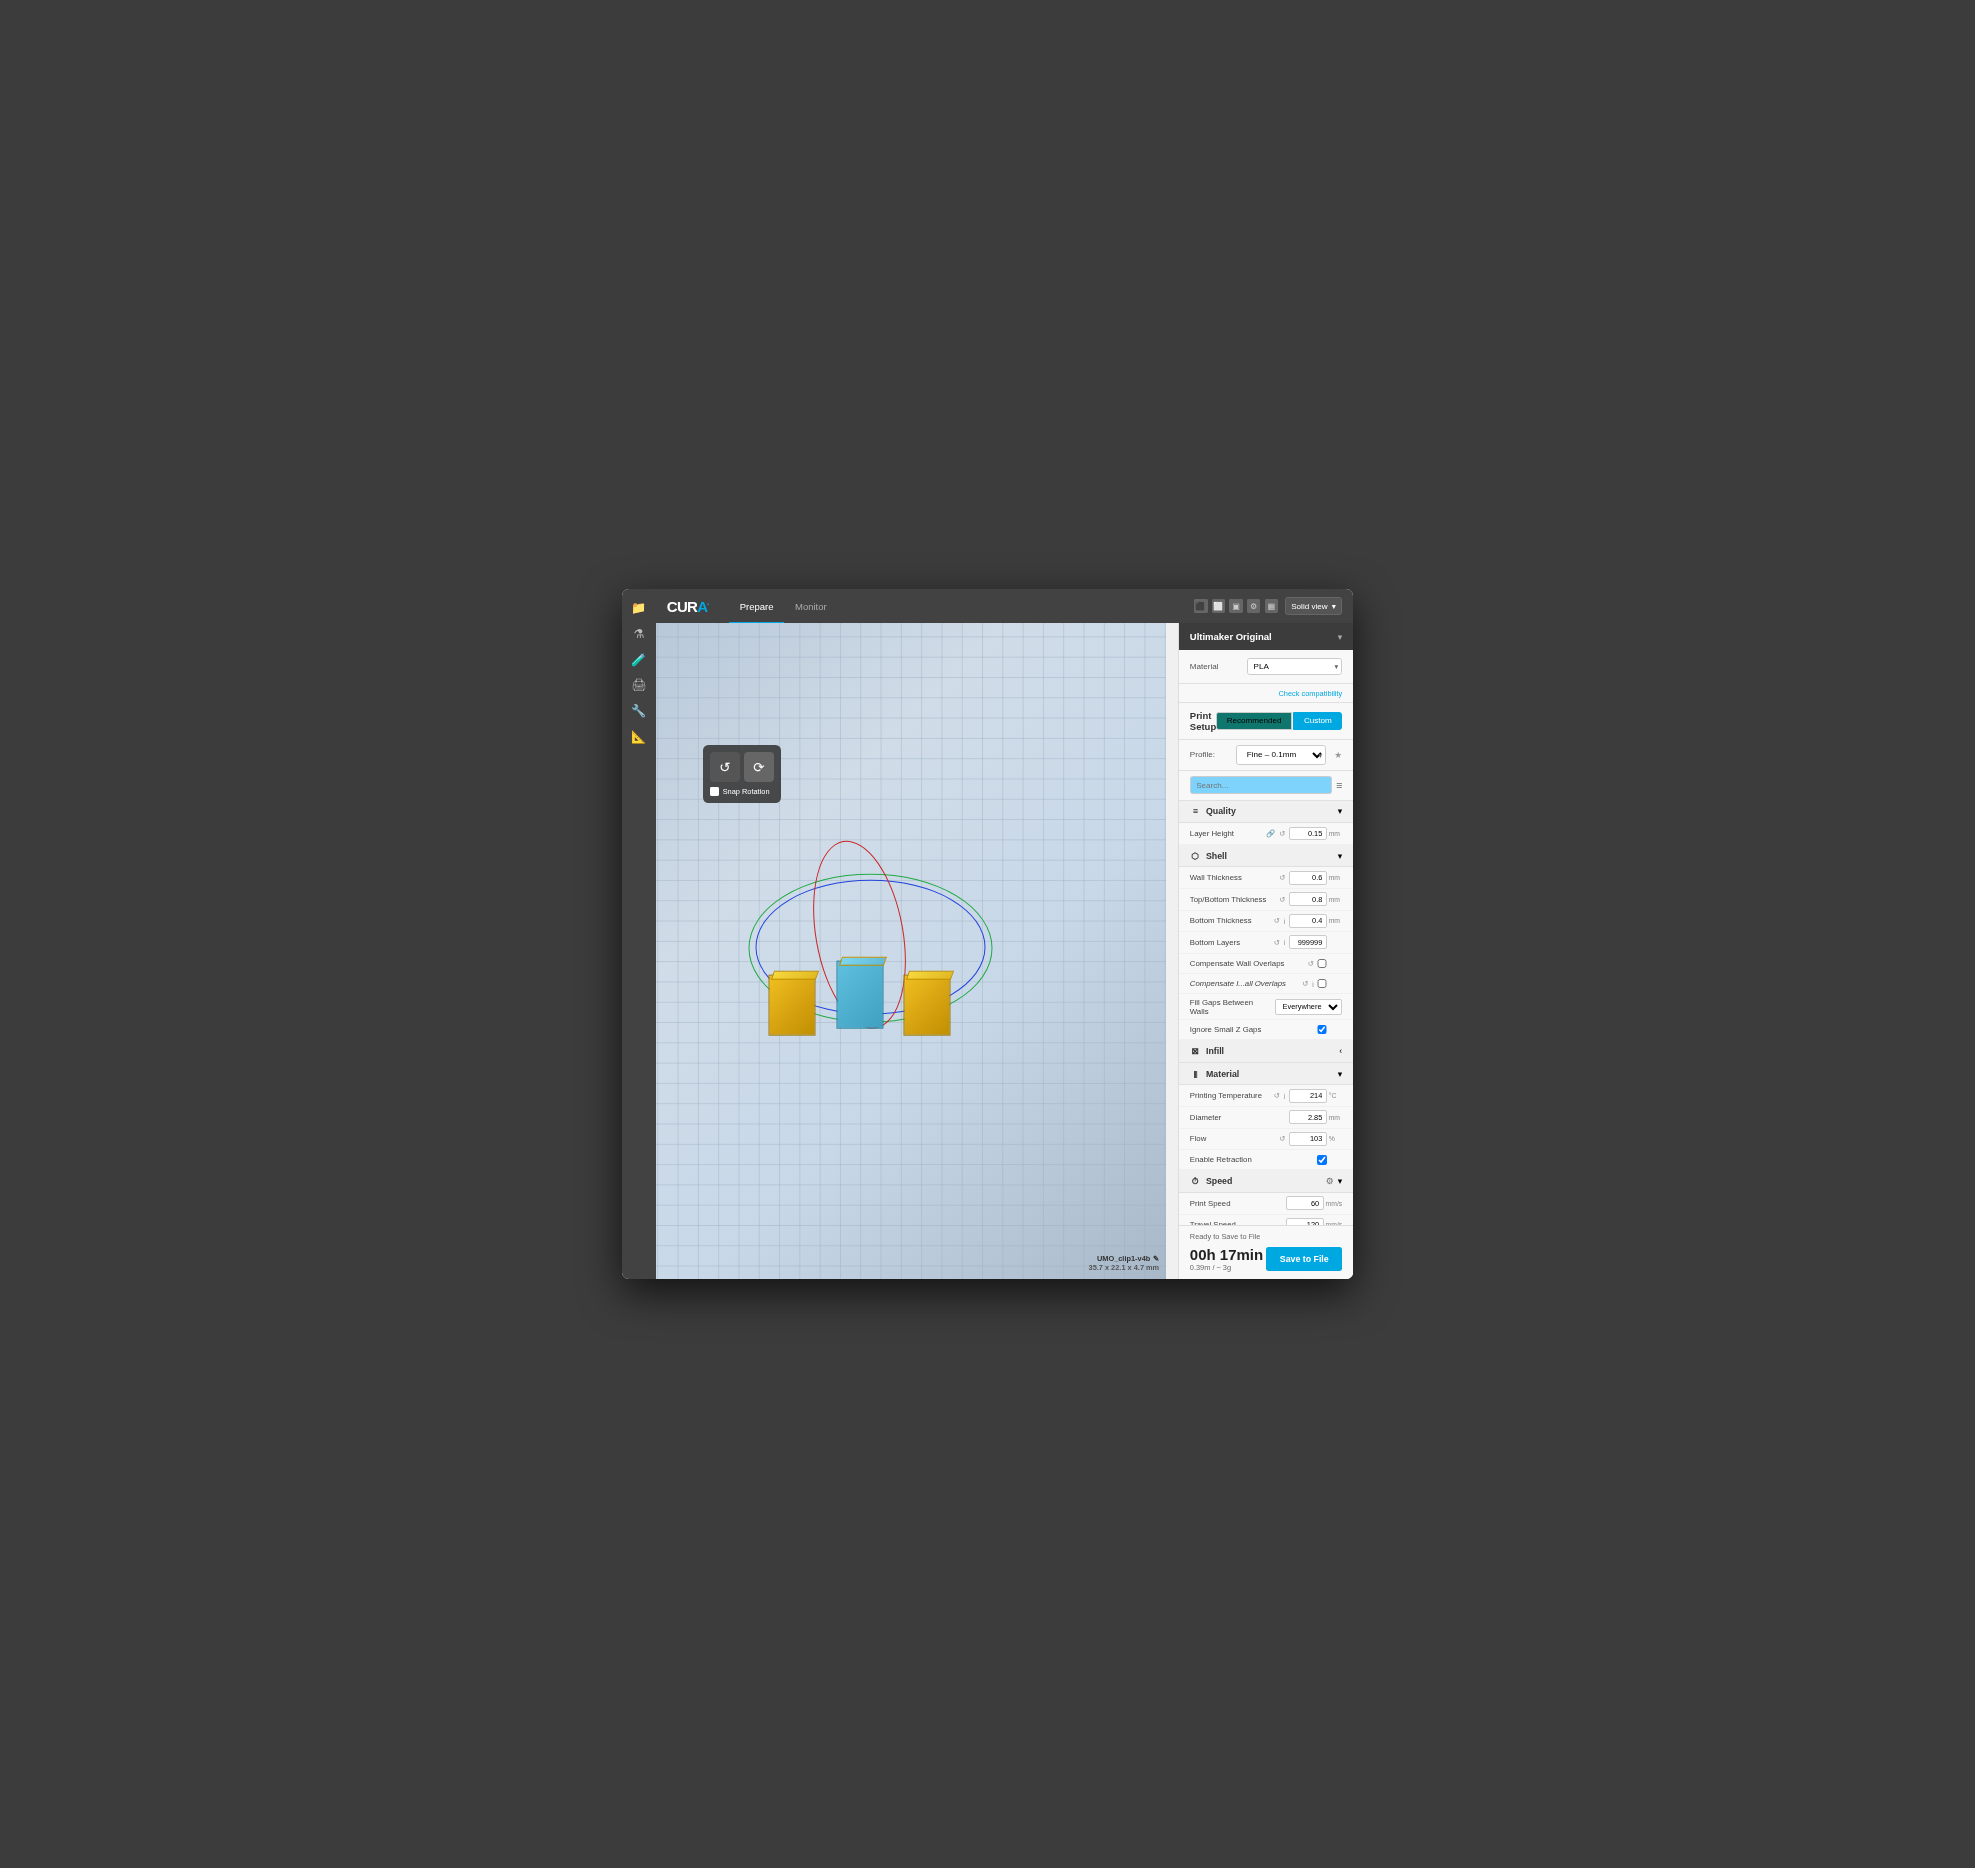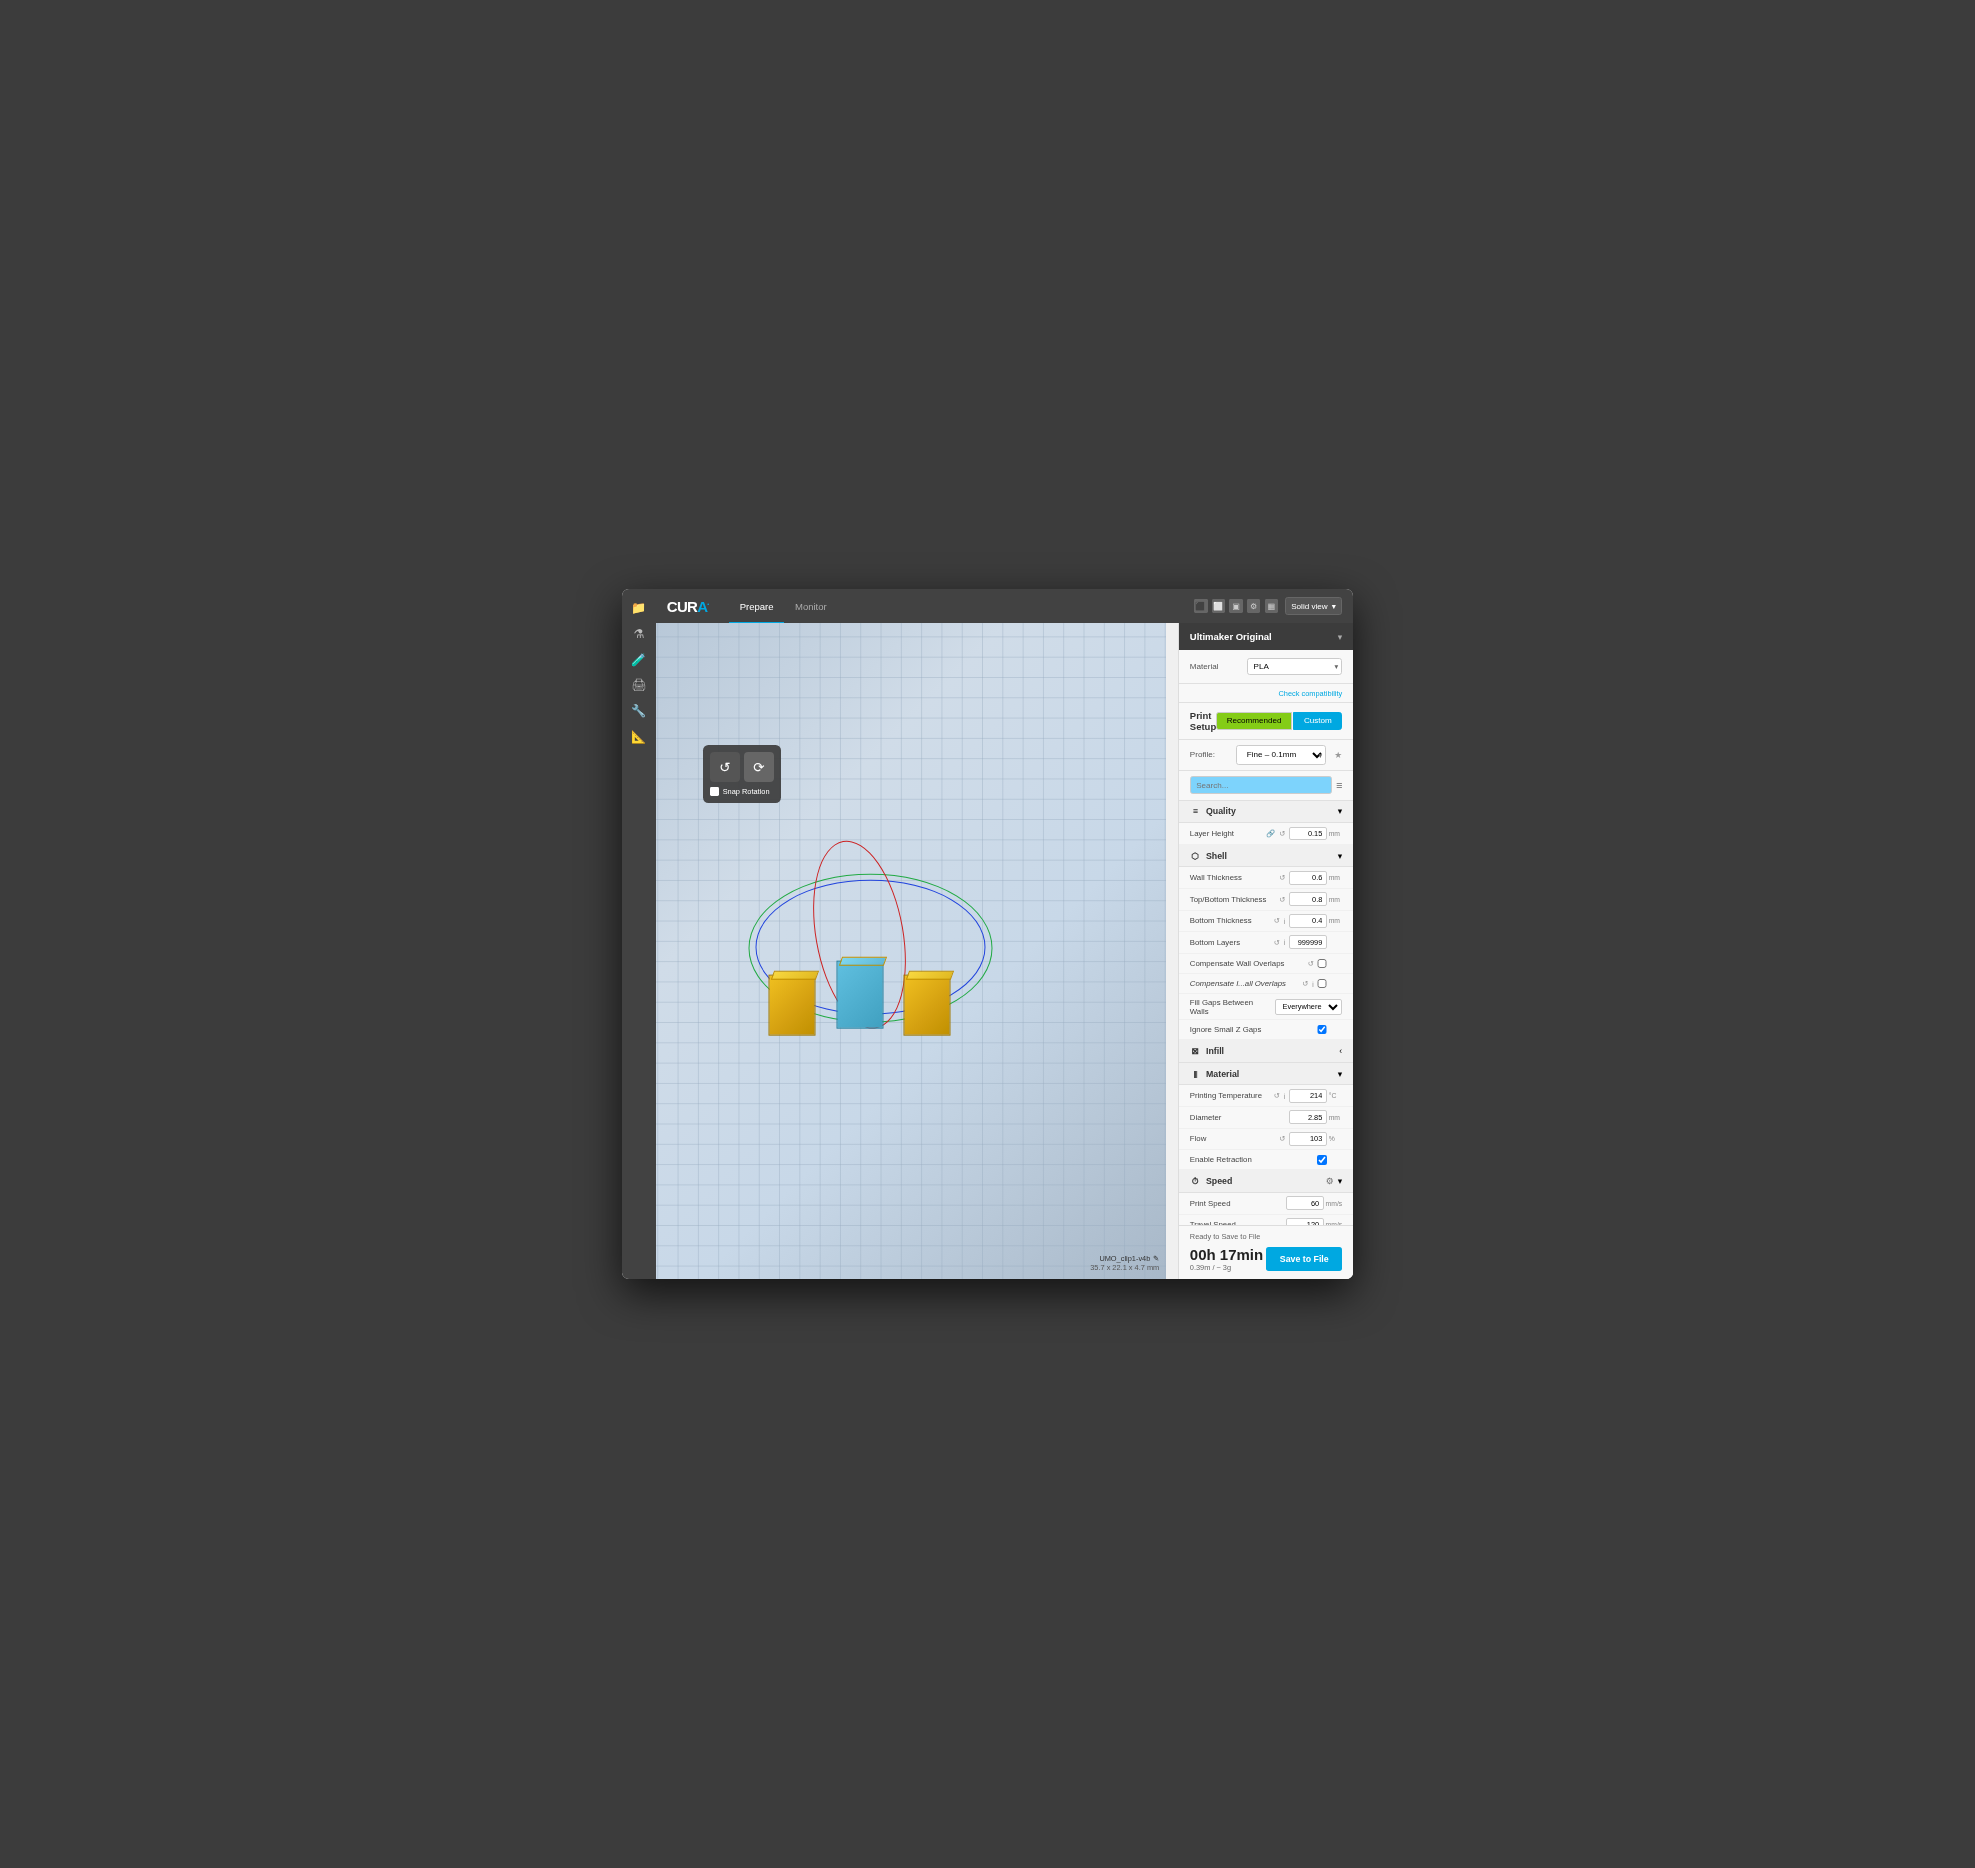--- a/index.html
+++ b/index.html
@@ -295,20 +295,21 @@
     .box1 { width: 47px; height: 61px; bottom: 27px; left: 27px; }
     .box2 { width: 47px; height: 68px; bottom: 34px; left: 95px; background: linear-gradient(135deg, #60c0e0 0%, #40a0c0 100%); border-color: #2080a0; }
     .box2::after { background: linear-gradient(135deg, #80d8f0 0%, #60b8d8 100%); }
     .box3 { width: 47px; height: 61px; bottom: 27px; left: 162px; }
     
     .viewport-bottom {
       position: absolute;
       bottom: 6.8px;
       right: 6.8px;
       text-align: right;
+      font-weight: bold;
     }
     .file-name {
       font-size: 7.4px;
       color: #333;
       display: flex;
       align-items: center;
       justify-content: flex-end;
       gap: 2.7px;
     }
     .file-dims {
@@ -405,21 +406,21 @@
     }
     .setup-tabs {
       display: flex;
       gap: 1.4px;
     }
     .setup-tab {
       padding: 3.4px 9.5px;
       border: 0.7px solid #ccc;
       font-size: 8.1px;
       cursor: pointer;
-      background: #84cc16;
+      background: #0f766e;
     }
     .setup-tab.active {
       background: #00a8e1;
       color: white;
       border-color: #00a8e1;
     }
     .setup-tab:first-child { border-radius: 2.7px 0 0 2.7px; }
     .setup-tab:last-child { border-radius: 0 2.7px 2.7px 0; }
     
     .profile-row {

